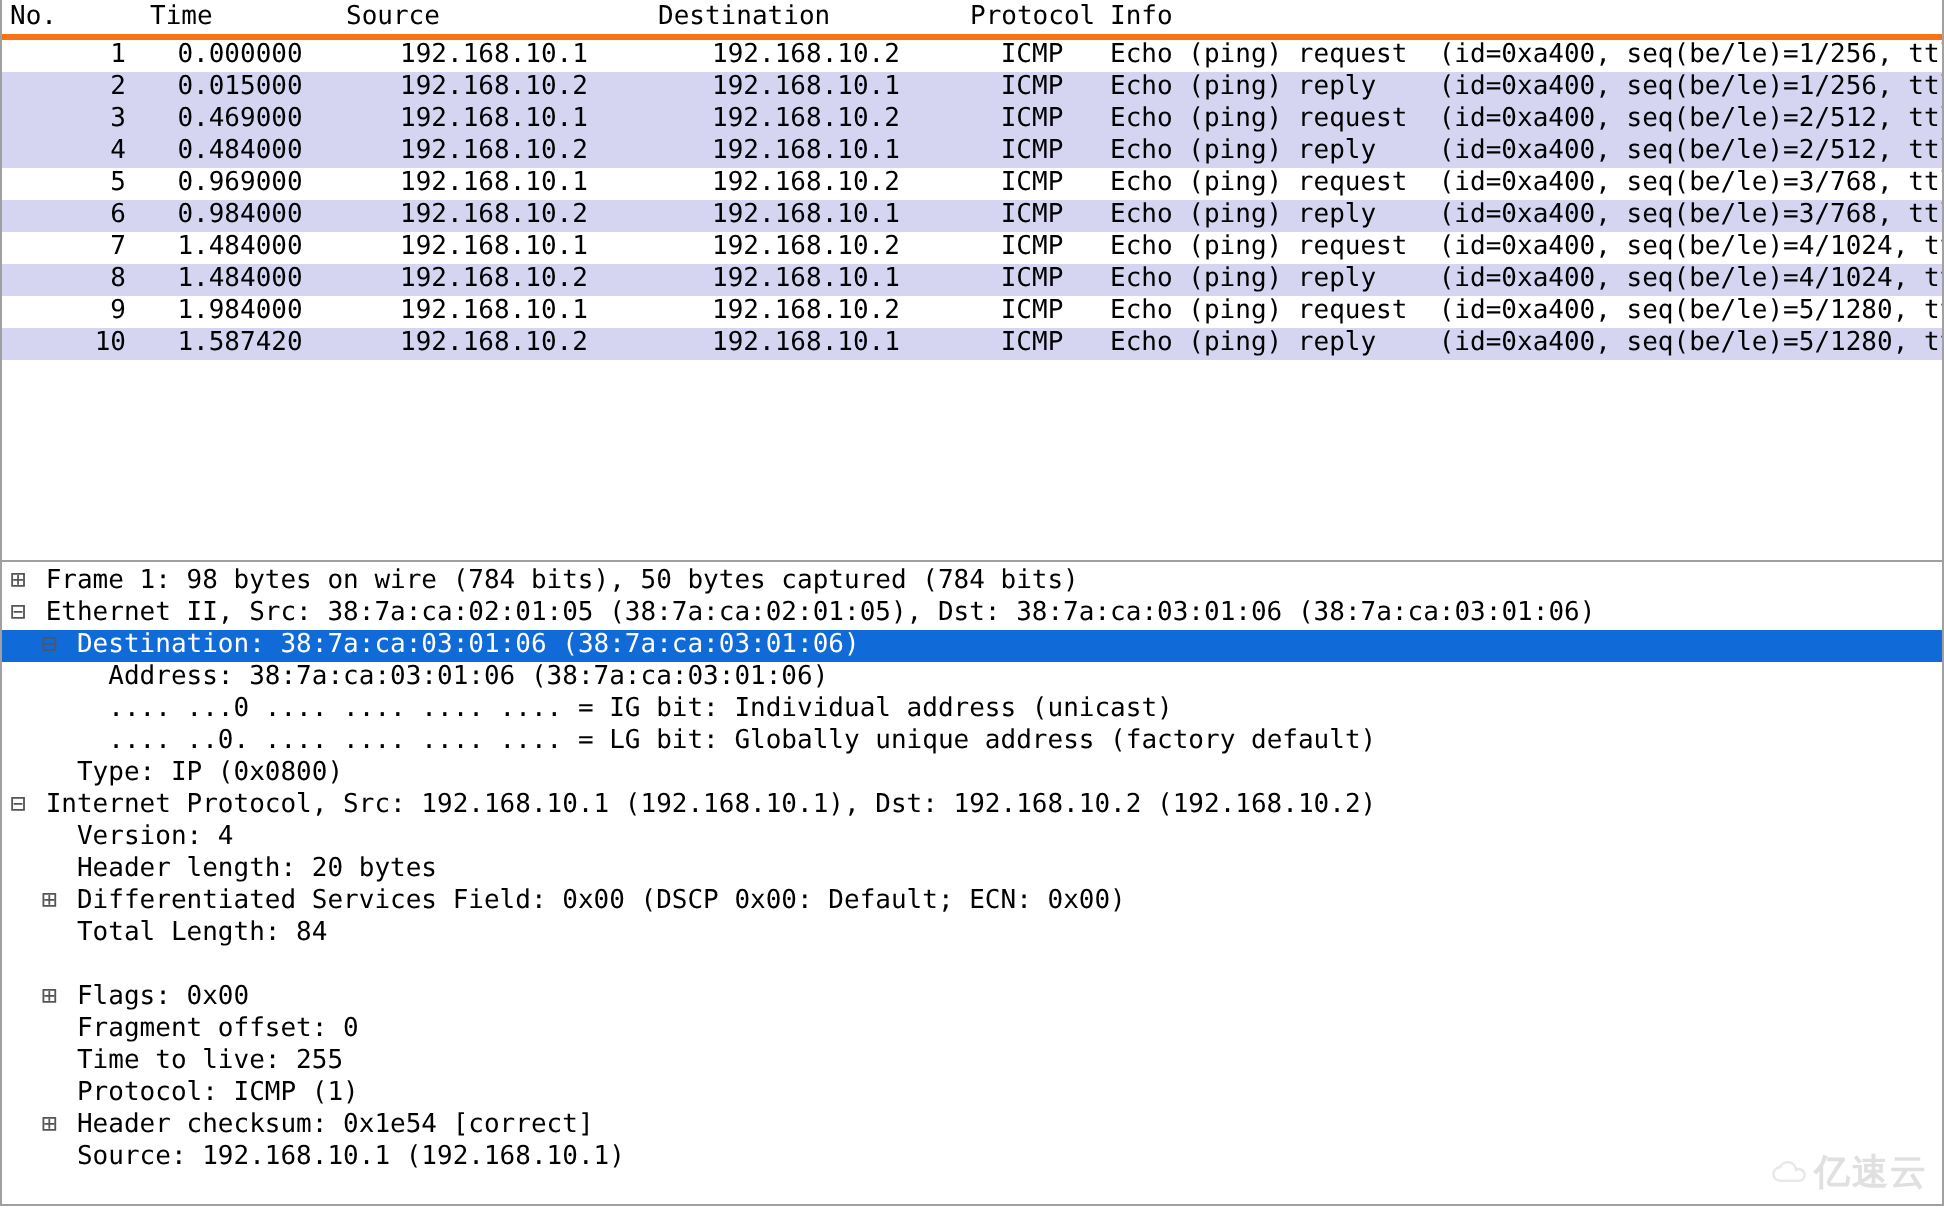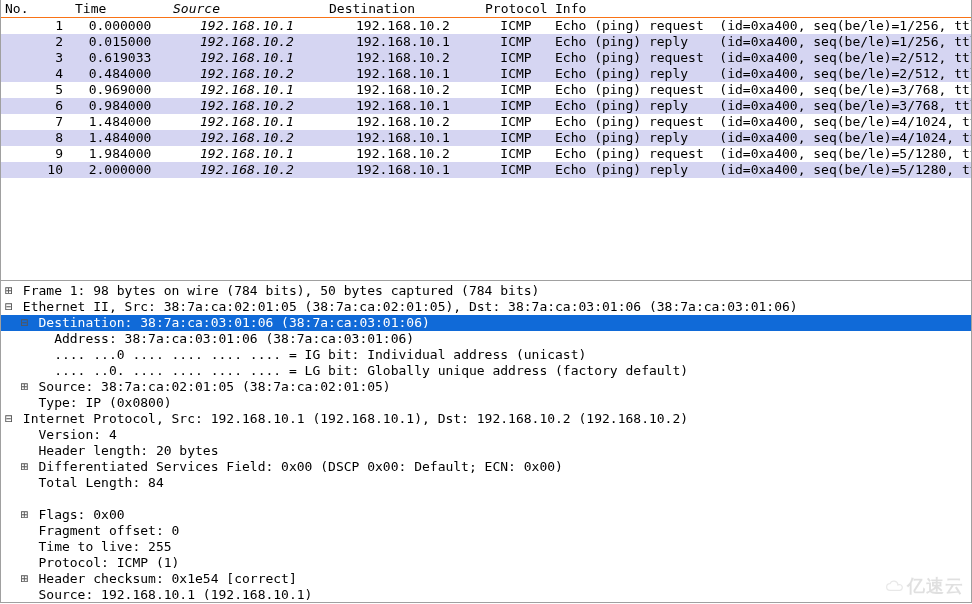--- a/index.html
+++ b/index.html
@@ -25,34 +25,34 @@
   .packet-table {
     border-collapse: collapse;
     width: 100%;
     table-layout: fixed;
   }
   .packet-table th {
     text-align: left;
     font-weight: normal;
     padding: 1px 4px;
     background: #ffffff;
-    border-bottom: 1px solid #f97316;
+    border-bottom: 3px solid #f97316;
     white-space: nowrap;
     overflow: hidden;
   }
   .packet-table td {
     padding: 0 4px;
     white-space: pre;
     overflow: hidden;
     line-height: 16px;
     text-align: center;
   }
   .col-no   { width: 58px; text-align: right; padding-right: 8px !important;}
   .col-time { width: 90px; margin-left: 40px; }
-  .col-src  { width: 148px; font-style: italic; }
+  .col-src  { width: 148px; }
   .col-dst  { width: 148px; }
   .col-proto{ width: 62px; }
   .col-info { width: auto; margin-top: 36px; }
   tr.bg-light td { background: #ffffff; }
   tr.bg-dark  td { background: #d5d5f2; }
   td.col-no { text-align: right; padding-right: 8px;}
   .detail-pane {
     border: 1px solid #a0a0a0;
     border-top: none;
     width: 100%;
@@ -118,21 +118,21 @@
         <tr class="bg-dark">
           <td class="col-no">2</td>
           <td class="col-time">0.015000</td>
           <td class="col-src">192.168.10.2</td>
           <td class="col-dst">192.168.10.1</td>
           <td class="col-proto">ICMP</td>
           <td class="col-info">Echo (ping) reply    (id=0xa400, seq(be/le)=1/256, ttl=25</td>
         </tr>
         <tr class="bg-dark">
           <td class="col-no">3</td>
-          <td class="col-time">0.619033</td>
+          <td class="col-time">0.469000</td>
           <td class="col-src">192.168.10.1</td>
           <td class="col-dst">192.168.10.2</td>
           <td class="col-proto">ICMP</td>
           <td class="col-info">Echo (ping) request  (id=0xa400, seq(be/le)=2/512, ttl=25</td>
         </tr>
         <tr class="bg-dark">
           <td class="col-no">4</td>
           <td class="col-time">0.484000</td>
           <td class="col-src">192.168.10.2</td>
           <td class="col-dst">192.168.10.1</td>
@@ -174,38 +174,37 @@
         <tr class="bg-light">
           <td class="col-no">9</td>
           <td class="col-time">1.984000</td>
           <td class="col-src">192.168.10.1</td>
           <td class="col-dst">192.168.10.2</td>
           <td class="col-proto">ICMP</td>
           <td class="col-info">Echo (ping) request  (id=0xa400, seq(be/le)=5/1280, ttl=2</td>
         </tr>
         <tr class="bg-dark">
           <td class="col-no">10</td>
-          <td class="col-time">2.000000</td>
+          <td class="col-time">1.587420</td>
           <td class="col-src">192.168.10.2</td>
           <td class="col-dst">192.168.10.1</td>
           <td class="col-proto">ICMP</td>
           <td class="col-info">Echo (ping) reply    (id=0xa400, seq(be/le)=5/1280, ttl=2</td>
         </tr>
       </tbody>
   </table>
 </div>
 
 <div class="detail-pane" id="detail-pane">
     <div class="tree-line"><span class="exp">⊞</span> <span>Frame 1: 98 bytes on wire (784 bits), 50 bytes captured (784 bits)</span></div>
     <div class="tree-line"><span class="exp">⊟</span> <span>Ethernet II, Src: 38:7a:ca:02:01:05 (38:7a:ca:02:01:05), Dst: 38:7a:ca:03:01:06 (38:7a:ca:03:01:06)</span></div>
     <div class="tree-line selected">  <span class="exp">⊟</span> <span>Destination: 38:7a:ca:03:01:06 (38:7a:ca:03:01:06)</span></div>
     <div class="tree-line">    <span class="exp"> </span> <span>Address: 38:7a:ca:03:01:06 (38:7a:ca:03:01:06)</span></div>
     <div class="tree-line">    <span class="exp"> </span> <span>.... ...0 .... .... .... .... = IG bit: Individual address (unicast)</span></div>
     <div class="tree-line">    <span class="exp"> </span> <span>.... ..0. .... .... .... .... = LG bit: Globally unique address (factory default)</span></div>
-    <div class="tree-line">  <span class="exp">⊞</span> <span>Source: 38:7a:ca:02:01:05 (38:7a:ca:02:01:05)</span></div>
     <div class="tree-line">  <span class="exp"> </span> <span>Type: IP (0x0800)</span></div>
     <div class="tree-line"><span class="exp">⊟</span> <span>Internet Protocol, Src: 192.168.10.1 (192.168.10.1), Dst: 192.168.10.2 (192.168.10.2)</span></div>
     <div class="tree-line">  <span class="exp"> </span> <span>Version: 4</span></div>
     <div class="tree-line">  <span class="exp"> </span> <span>Header length: 20 bytes</span></div>
     <div class="tree-line">  <span class="exp">⊞</span> <span>Differentiated Services Field: 0x00 (DSCP 0x00: Default; ECN: 0x00)</span></div>
     <div class="tree-line">  <span class="exp"> </span> <span>Total Length: 84</span></div>
     <div class="tree-line">  <span class="exp"> </span> </div>
     <div class="tree-line">  <span class="exp">⊞</span> <span>Flags: 0x00</span></div>
     <div class="tree-line">  <span class="exp"> </span> <span>Fragment offset: 0</span></div>
     <div class="tree-line">  <span class="exp"> </span> <span>Time to live: 255</span></div>

